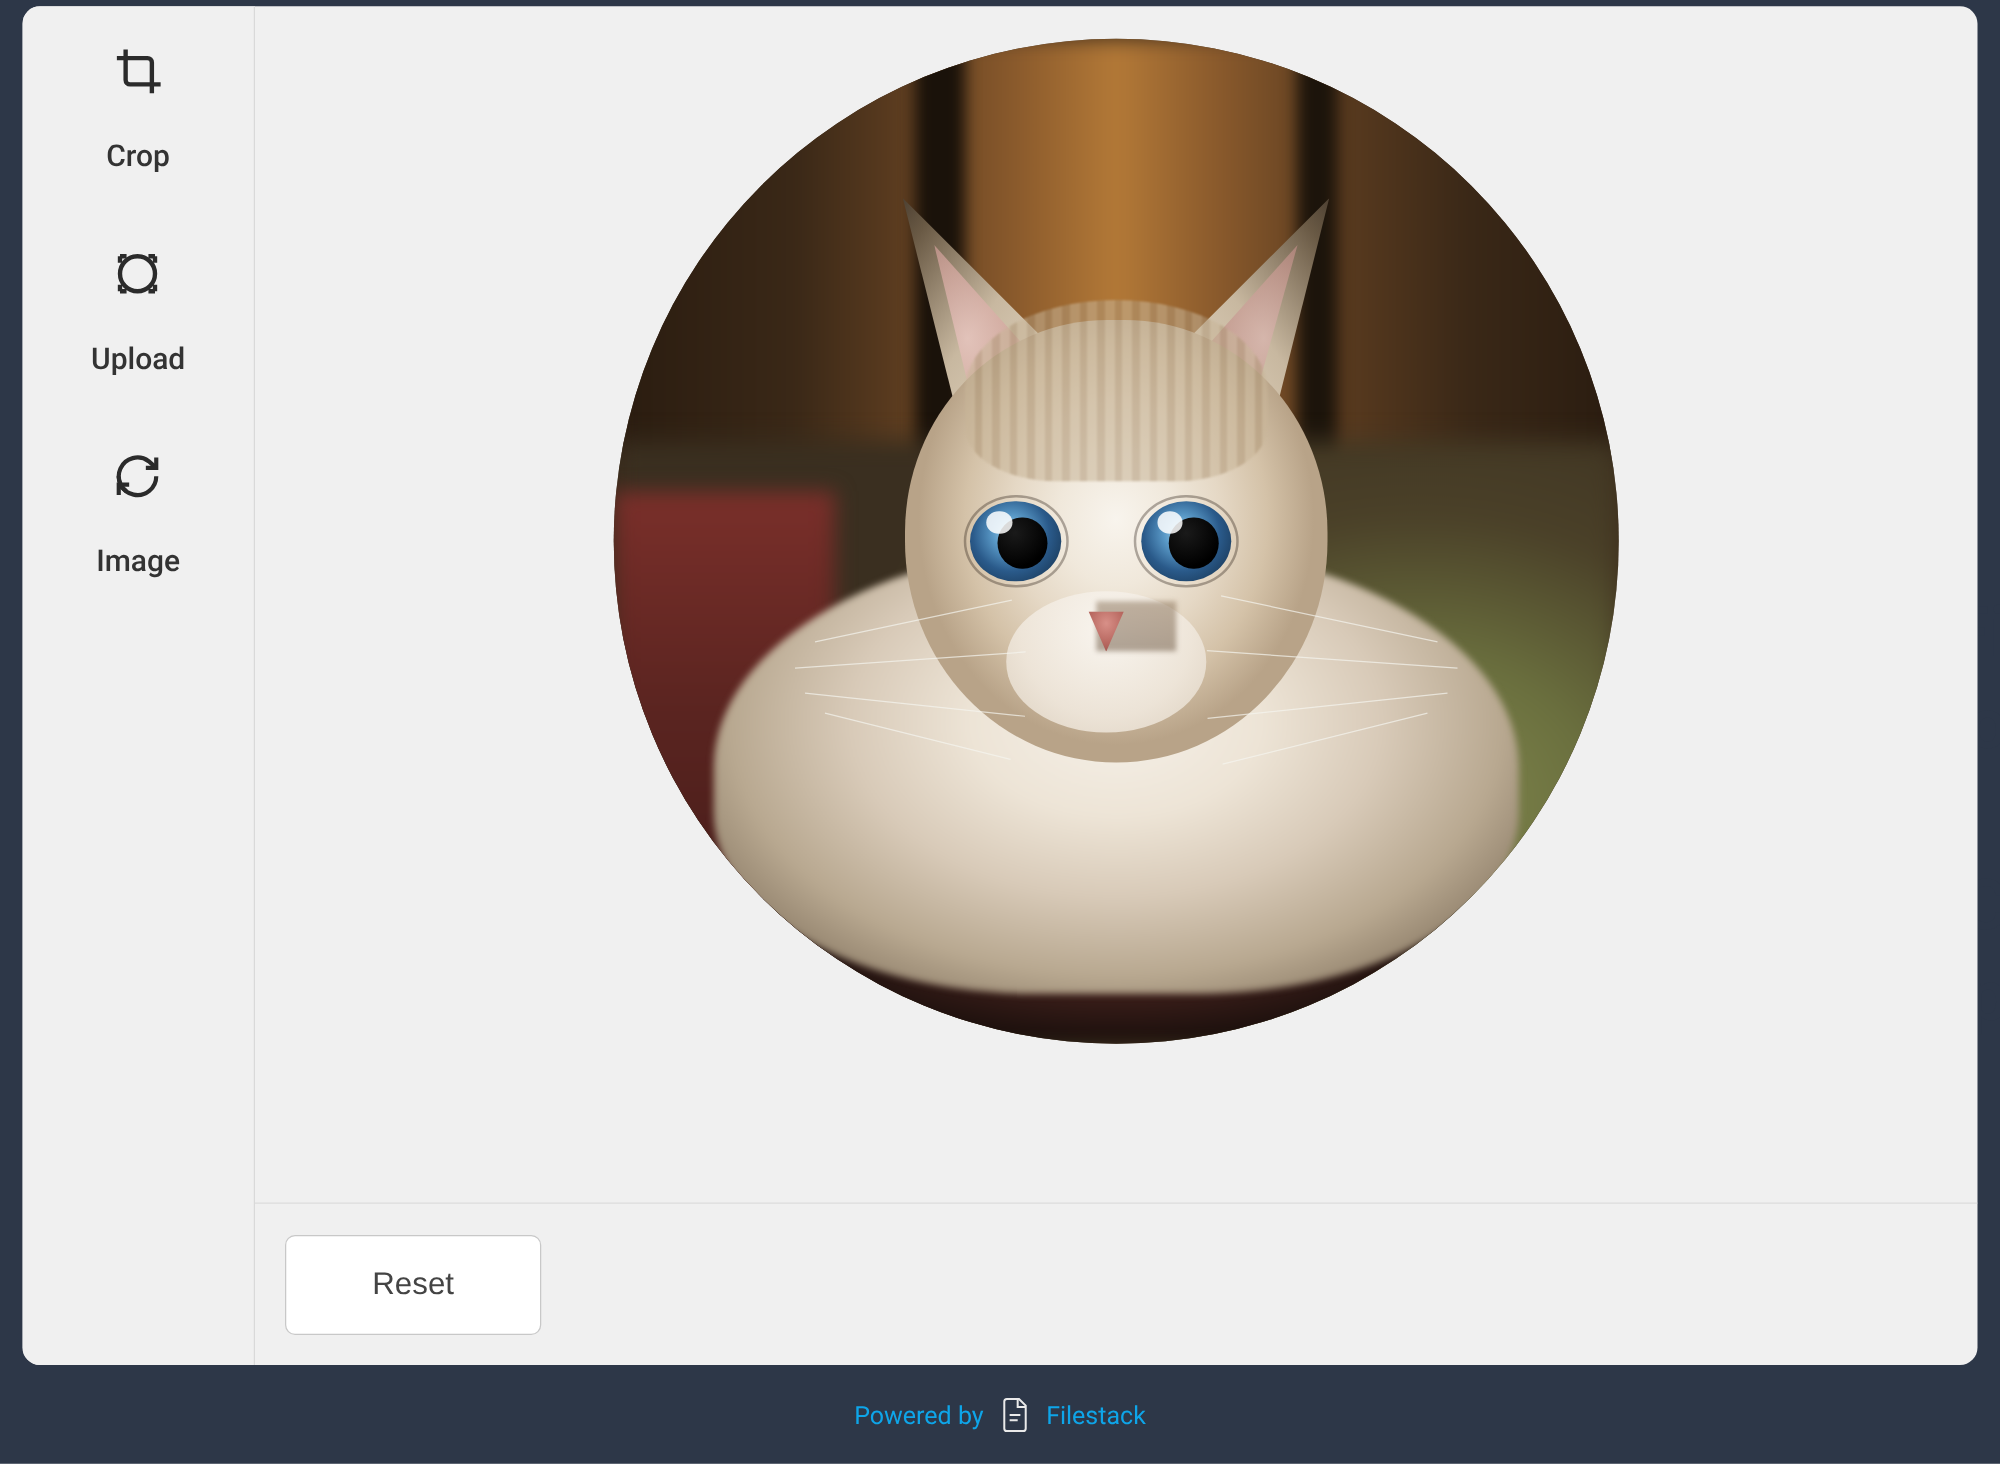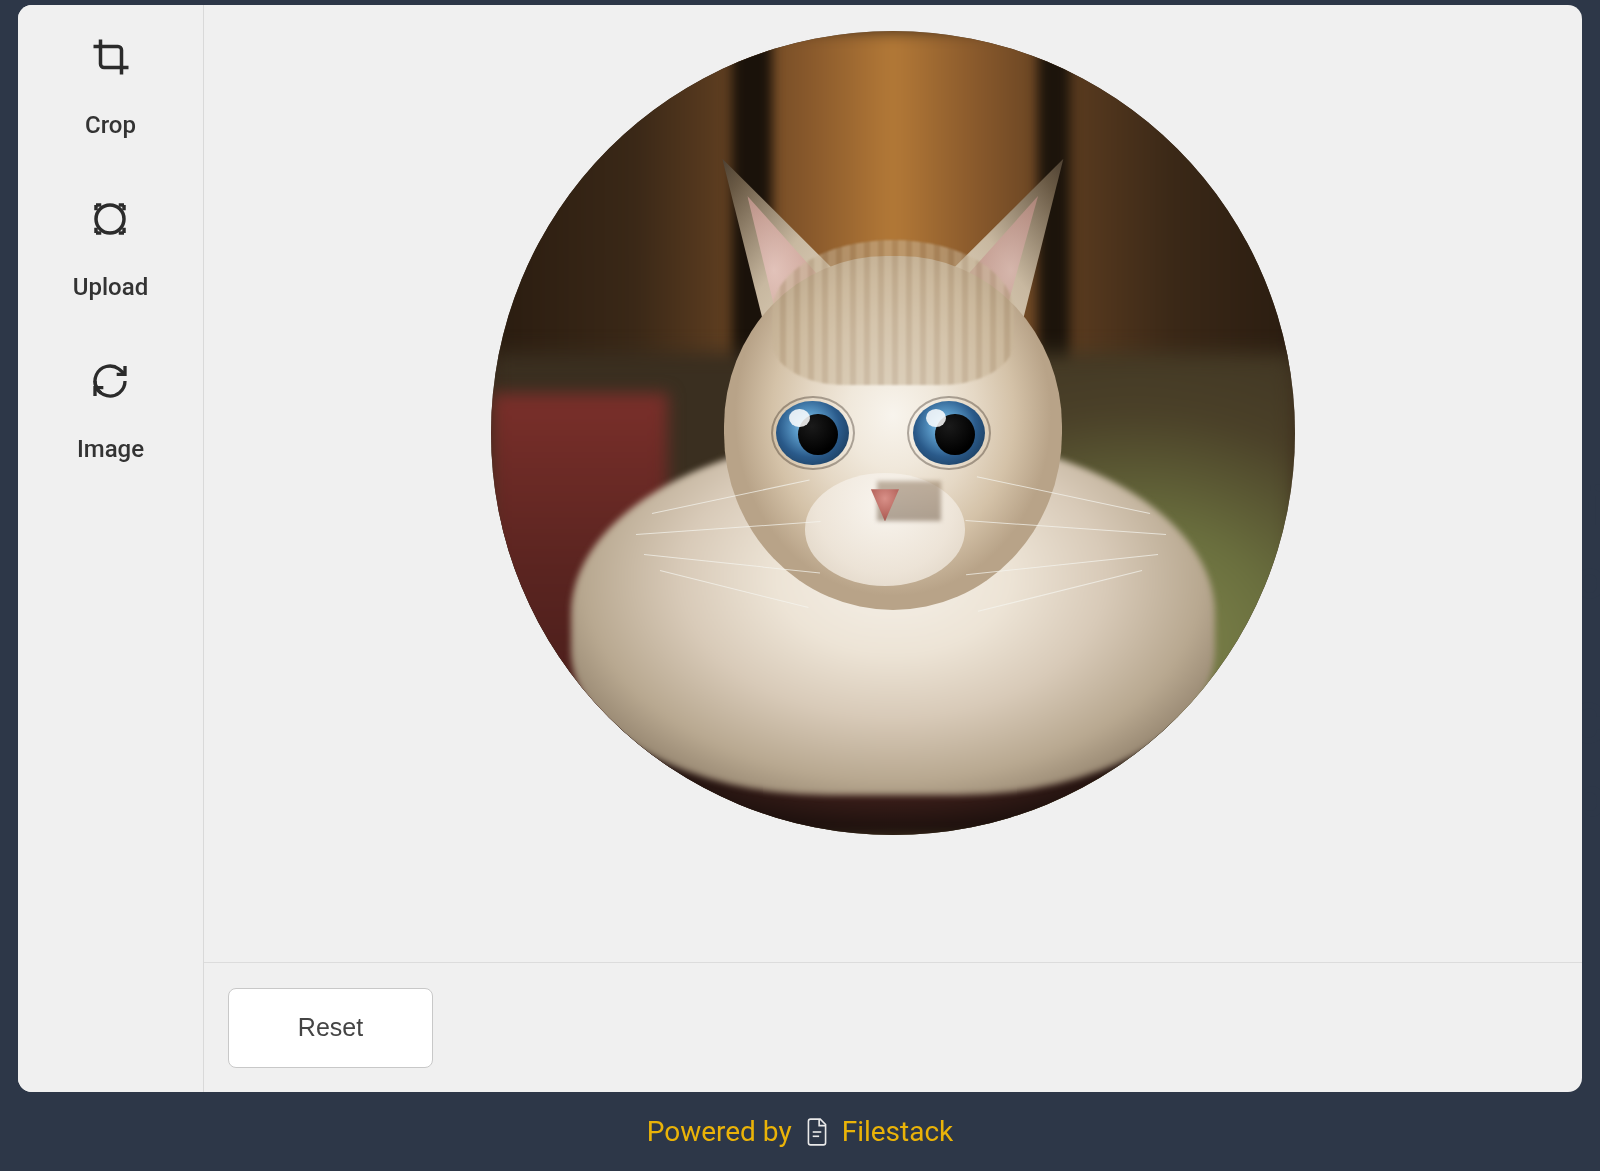--- a/index.html
+++ b/index.html
@@ -299,22 +299,22 @@
     .powered {
       position: absolute;
       bottom: 0;
       left: 0;
       right: 0;
       height: 79px;
       display: flex;
       align-items: center;
       justify-content: center;
       gap: 12px;
-      color: #eab308;
-      font-size: 28px;
+      color: #0ea5e9;
+      font-size: 20px;
     }
     .powered .fsicon {
       display: inline-flex;
       align-items: center;
     }
     .bg-text {
       position: absolute;
       right: -6px;
       top: 470px;
       color: #2d3748;

